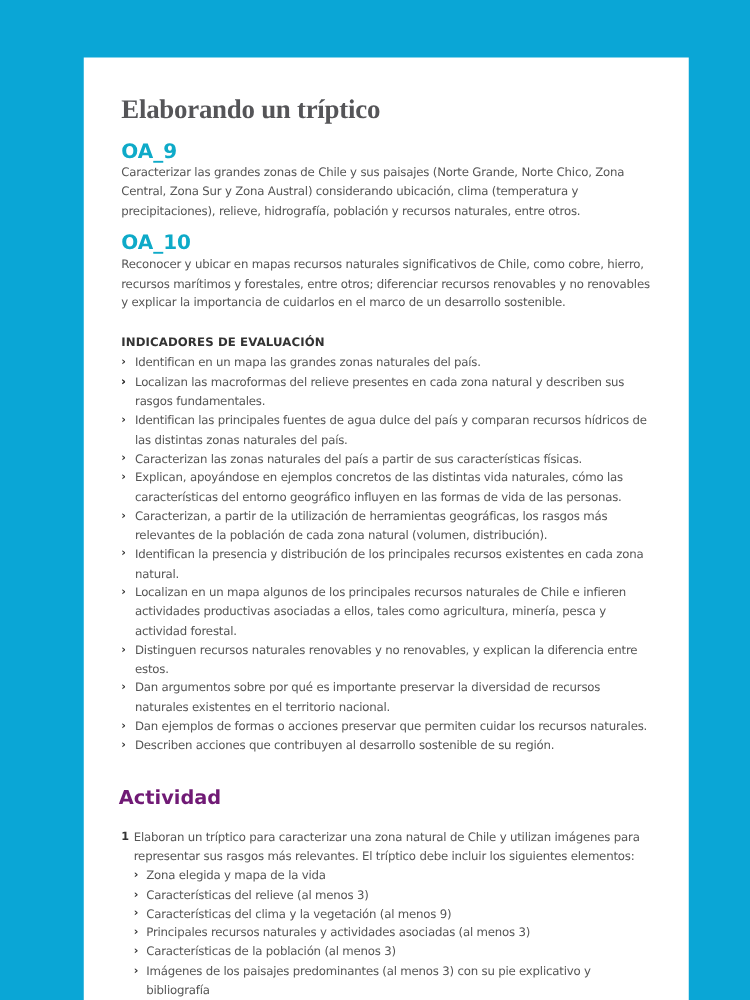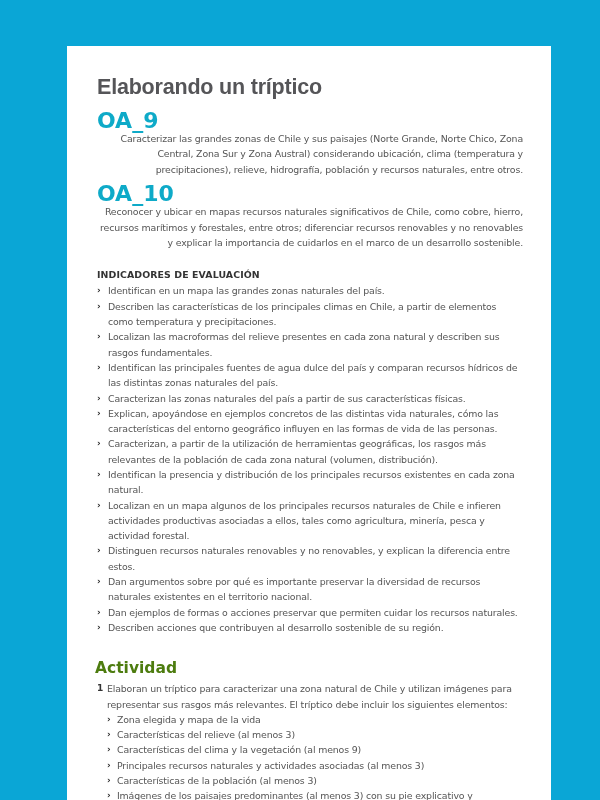--- a/index.html
+++ b/index.html
@@ -11,49 +11,49 @@
     }
     .card {
       position: absolute; left: 67px; top: 46px;
       width: 484px; height: 760px;
       background: #ffffff;
       box-sizing: border-box;
       padding: 28px 28px 0 30px;
       color: #4a4a4a;
     }
     .title {
-      font-family: Liberation Sans, sans-serif;
+      font-family: Liberation Serif, serif;
       font-weight: bold; font-size: 21.5px;
       color: #555558; margin: 0 0 12px 0; letter-spacing: -0.2px;
       line-height: 26px;
     }
     .oa-heading {
-      font-weight: bold; font-size: 22px; color: #0eaac8;
+      font-weight: bold; font-size: 16px; color: #0eaac8;
       margin: 0; line-height: 18px;
     }
     .para {
       font-size: 9.4px; line-height: 15.4px; color: #555;
-      margin: 1px 0 0 0; letter-spacing: -0.15px; text-align: right;
+      margin: 1px 0 0 0; letter-spacing: -0.15px;
     }
     .oa-block { margin-bottom: 8px; }
     .ind-title {
       font-size: 9.4px; font-weight: bold; color: #333;
       margin: 18px 0 0 0; line-height: 14px; letter-spacing: 0.1px;
     }
     ul.ind { list-style: none; margin: 1px 0 0 0; padding: 0; }
     ul.ind li {
       position: relative; padding-left: 11px;
       font-size: 9.4px; line-height: 15.3px; color: #555; letter-spacing: -0.15px;
     }
     .chev {
       position: absolute; left: 0; top: 0; font-size: 9px; color: #333; font-weight: bold;
     }
     .act-title {
-      font-weight: bold; font-size: 15.5px; color: #4d7c0f;
-      margin: 24px 0 4px -2px; line-height: 18px;
+      font-weight: bold; font-size: 15.5px; color: #701a75;
+      margin: 24px 0 16px -2px; line-height: 18px;
     }
     ol.act { list-style: none; margin: 1px 0 0 0; padding: 0; }
     ol.act > li {
       position: relative; padding-left: 10px;
       font-size: 9.4px; line-height: 15.3px; color: #555; letter-spacing: -0.15px;
     }
     .num { position: absolute; left: 0; top: 0; font-size: 9px; color: #333; font-weight: bold; }
     ul.sub { list-style: none; margin: 0; padding: 0; }
     ul.sub li {
       position: relative; padding-left: 10px;
@@ -72,21 +72,21 @@
   </div>
 
   <div class="oa-block">
     <h2 class="oa-heading">OA_10</h2>
     <p class="para">Reconocer y ubicar en mapas recursos naturales significativos de Chile, como cobre, hierro, recursos marítimos y forestales, entre otros; diferenciar recursos renovables y no renovables y explicar la importancia de cuidarlos en el marco de un desarrollo sostenible.</p>
   </div>
 
   <h3 class="ind-title">INDICADORES DE EVALUACIÓN</h3>
   <ul class="ind">
     <li><span class="chev">›</span><span>Identifican en un mapa las grandes zonas naturales del país.</span></li>
-    <li><span class="chev">›</span><span>Describen las características de los principales climas en Chile, a partir de elementos como temperatura y precipitaciones.</span></li>
+    <li><span class="chev">›</span></li>
     <li><span class="chev">›</span><span>Localizan las macroformas del relieve presentes en cada zona natural y describen sus rasgos fundamentales.</span></li>
     <li><span class="chev">›</span><span>Identifican las principales fuentes de agua dulce del país y comparan recursos hídricos de las distintas zonas naturales del país.</span></li>
     <li><span class="chev">›</span><span>Caracterizan las zonas naturales del país a partir de sus características físicas.</span></li>
     <li><span class="chev">›</span><span>Explican, apoyándose en ejemplos concretos de las distintas vida naturales, cómo las características del entorno geográfico influyen en las formas de vida de las personas.</span></li>
     <li><span class="chev">›</span><span>Caracterizan, a partir de la utilización de herramientas geográficas, los rasgos más relevantes de la población de cada zona natural (volumen, distribución).</span></li>
     <li><span class="chev">›</span><span>Identifican la presencia y distribución de los principales recursos existentes en cada zona natural.</span></li>
     <li><span class="chev">›</span><span>Localizan en un mapa algunos de los principales recursos naturales de Chile e infieren actividades productivas asociadas a ellos, tales como agricultura, minería, pesca y actividad forestal.</span></li>
     <li><span class="chev">›</span><span>Distinguen recursos naturales renovables y no renovables, y explican la diferencia entre estos.</span></li>
     <li><span class="chev">›</span><span>Dan argumentos sobre por qué es importante preservar la diversidad de recursos naturales existentes en el territorio nacional.</span></li>
     <li><span class="chev">›</span><span>Dan ejemplos de formas o acciones preservar que permiten cuidar los recursos naturales.</span></li>

